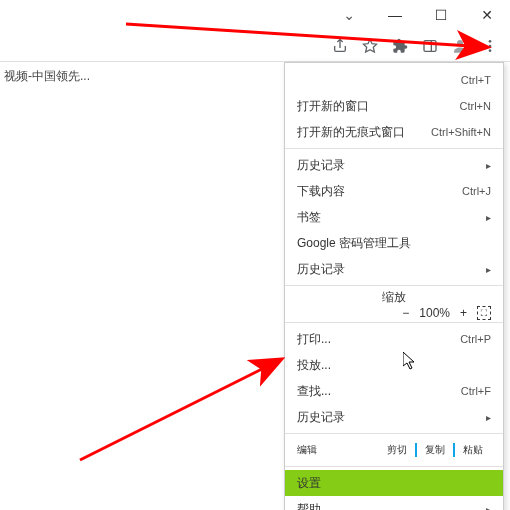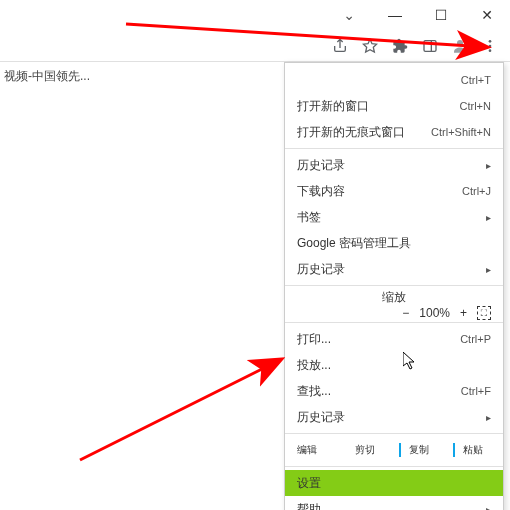--- a/index.html
+++ b/index.html
@@ -23,21 +23,21 @@
   .sep { height: 1px; background: #e0e0e0; margin: 3px 0; }
   
   .zoom-row { height: 30px; display: flex; align-items: center; padding: 0 12px; font-size: 12px; color: #333; flex-direction: column; }
   .zoom-row .zlabel { flex: 0 0 auto; }
   .zoom-controls { margin-left: auto; display: flex; align-items: center; gap: 10px; }
   .zoom-btn, .zoom-pct, .fullscreen-icon { font-size: 12px; color: #333; }
   .fullscreen-icon { border: 1px dashed #333; width: 14px; height: 14px; display: flex; align-items: center; justify-content: center; font-size: 9px; }
   
   .edit-row { height: 26px; display: flex; align-items: center; padding: 0 12px; font-size: 10px; color: #333; }
   .edit-row .elabel { flex: 0 0 auto; }
-  .edit-actions { margin-left: auto; display: flex; gap: 16px; }
+  .edit-actions { margin-left: auto; display: flex; }
   .edit-act { padding: 0 8px; border-left: 2px solid #0ea5e9; }
   .edit-act:first-child { border-left: none; }
   
   .cursor { position: absolute; top: 352px; left: 403px; pointer-events: none; }
   
   .arrow-svg { position: absolute; top: 0; left: 0; pointer-events: none; }
 </style>
 </head>
 <body>
 

